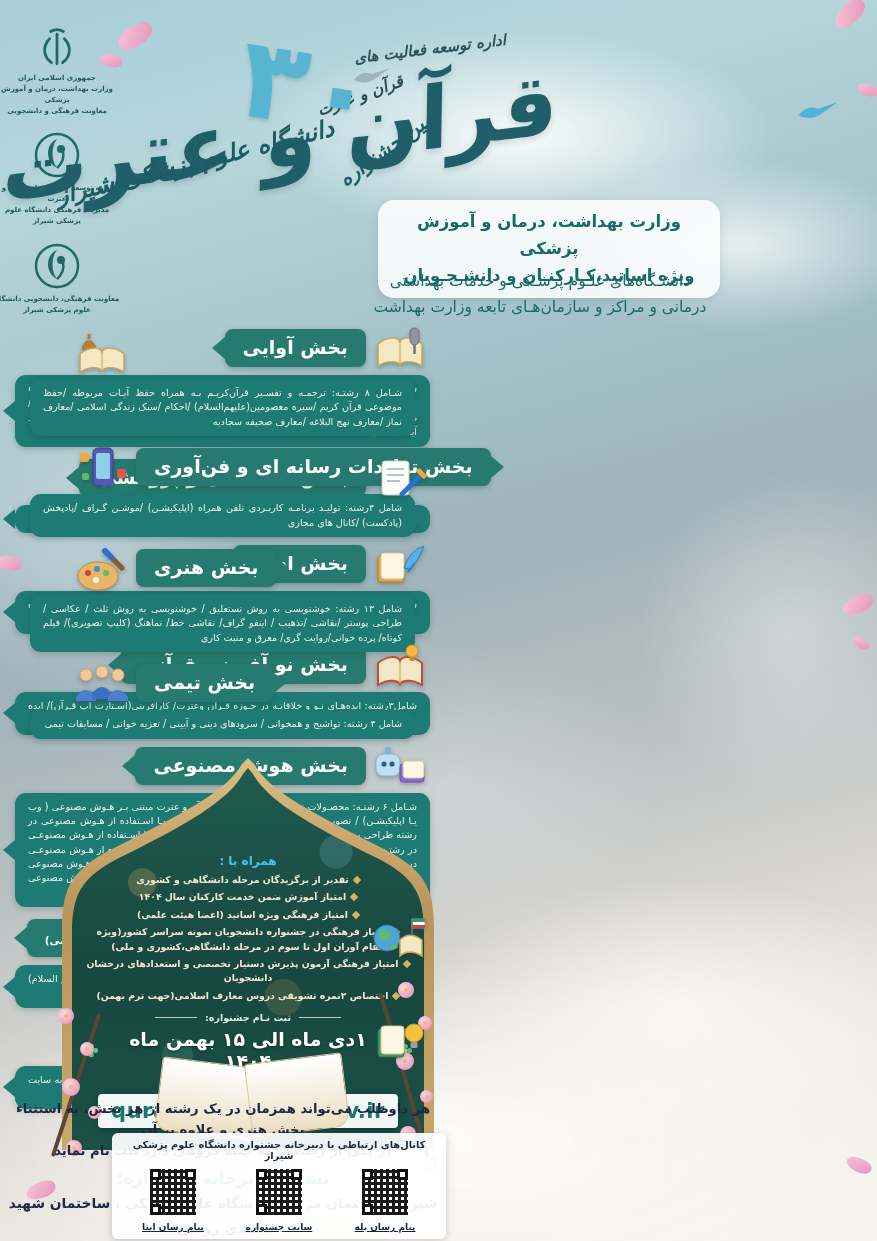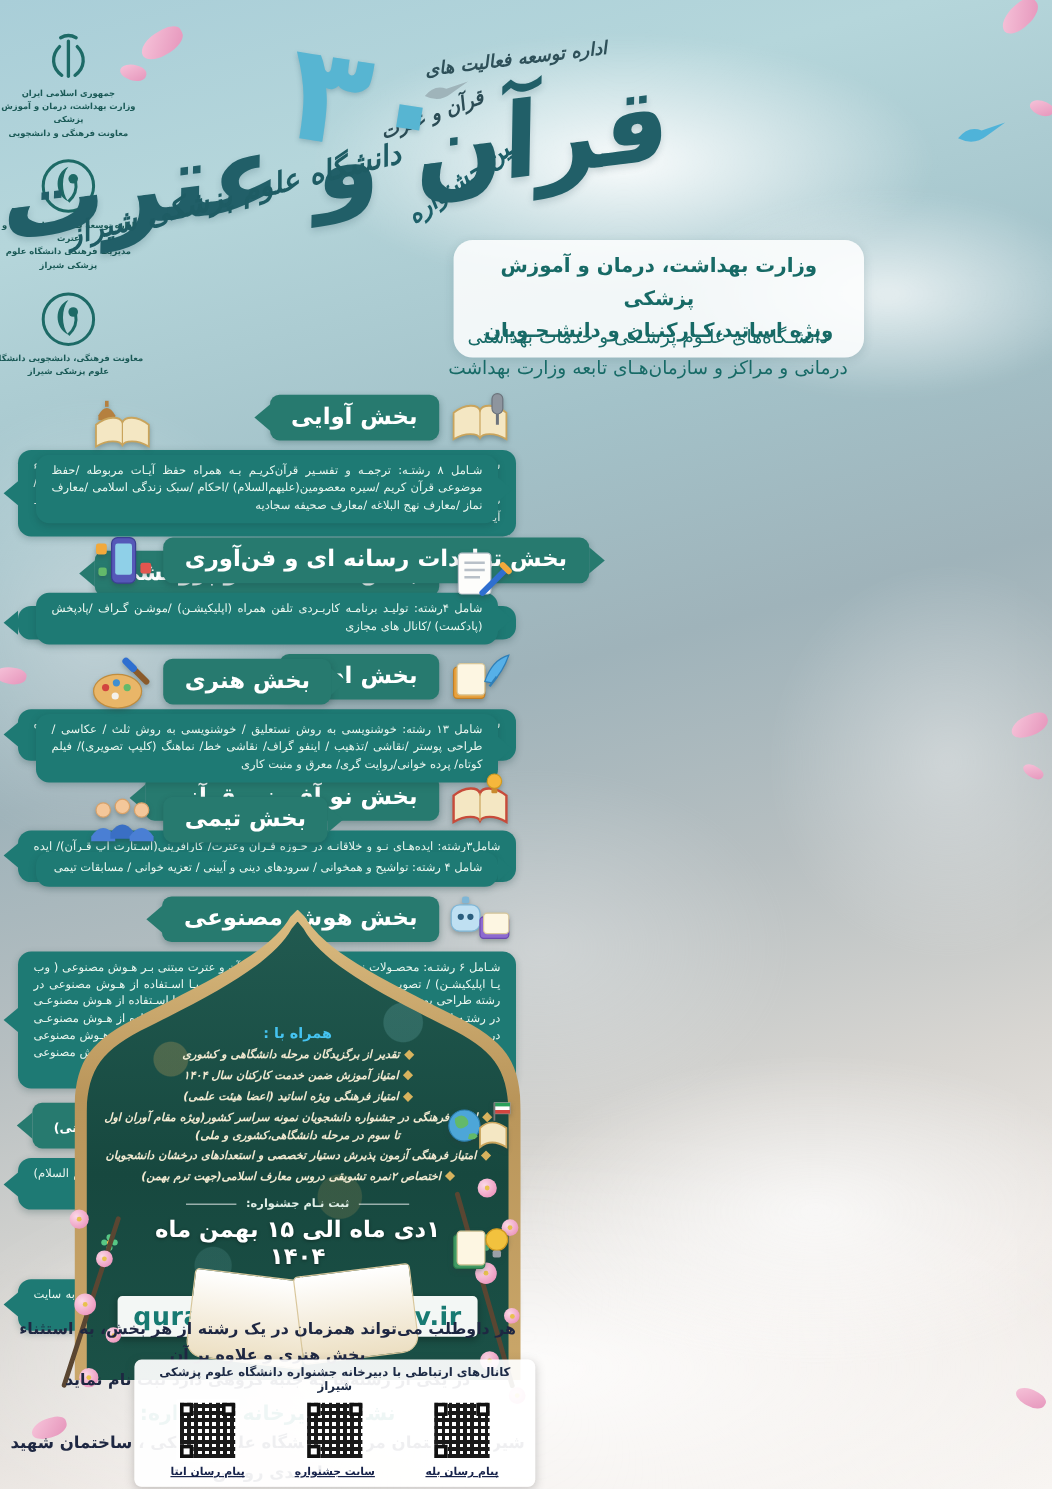--- a/index.html
+++ b/index.html
@@ -74,21 +74,21 @@
   .arch-inner{position:absolute;left:10px;top:10px;width:352px;height:382px;
     background:
      radial-gradient(circle at 20% 30%,rgba(201,164,92,.28) 0 14px,transparent 15px),
      radial-gradient(circle at 75% 22%,rgba(120,190,190,.22) 0 16px,transparent 17px),
      radial-gradient(circle at 60% 60%,rgba(201,164,92,.18) 0 18px,transparent 19px),
      radial-gradient(circle at 30% 75%,rgba(120,190,190,.16) 0 15px,transparent 16px),
      linear-gradient(180deg,#215a50,#17483f 55%,#1b5147);
     clip-path:path("M0 382 L0 165 C0 127 9 110 45 91 C114 57 156 33 171 6 L176 0 L181 6 C196 33 238 57 307 91 C343 110 352 127 352 165 L352 382 Z");}
   .arch-content{position:absolute;left:22px;right:22px;top:96px;text-align:center;}
   .arch-label{font-size:12px;font-weight:bold;color:#45c3f0;margin-bottom:5px;}
-  .arch-item{font-size:9.3px;line-height:1.55;color:#f2ead2;font-weight:bold;margin-bottom:3px;font-style:italic;}
+  .arch-item{font-size:9.3px;line-height:1.55;color:#f2ead2;font-weight:bold;margin-bottom:3px;}
   .bullet{display:inline-block;width:6px;height:6px;background:#d8b35e;transform:rotate(45deg);margin-left:5px;}
   .reg-row{display:flex;align-items:center;justify-content:center;gap:8px;margin-top:9px;color:#dfeee6;font-size:9.5px;font-weight:bold;}
   .hline{display:inline-block;width:42px;height:1px;background:rgba(255,255,255,.7);}
   .reg-date{display:flex;align-items:center;justify-content:center;gap:9px;margin-top:5px;
     font-size:19px;font-weight:bold;color:#ffffff;text-shadow:0 1px 3px rgba(0,0,0,.4);}
   .reg-via{margin-top:5px;font-size:9.5px;font-weight:bold;color:#e8f2ea;}
   .site-box{display:block;margin:6px auto 0;width:88%;background:#f3f7f5;border-radius:4px;
     padding:5px 6px;font-size:21px;font-weight:bold;color:#177a72;direction:ltr;text-align:center;
     letter-spacing:.5px;box-shadow:0 2px 6px rgba(0,0,0,.3);text-decoration:none;}
 

